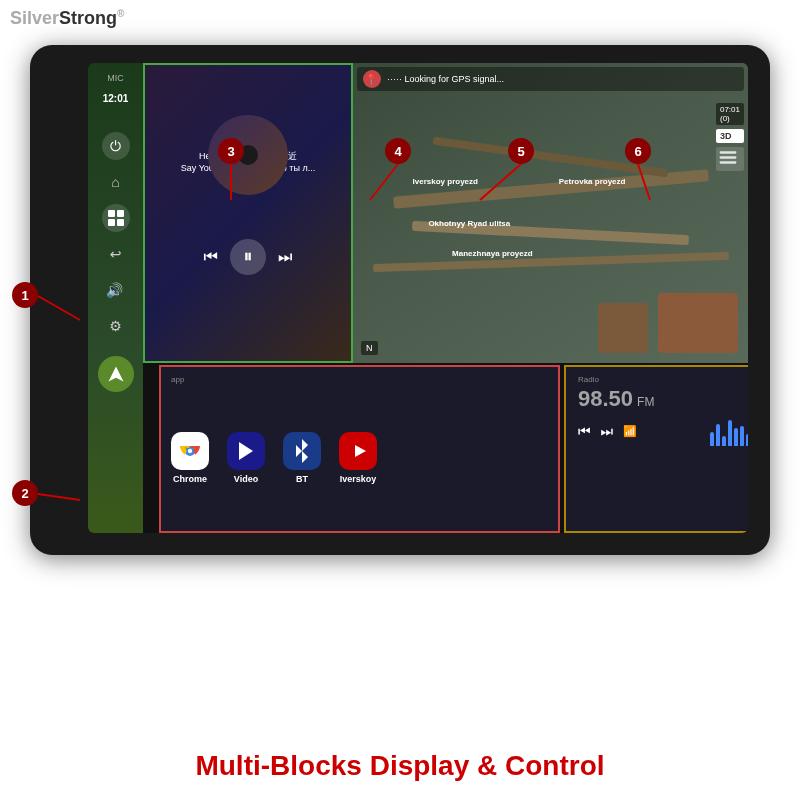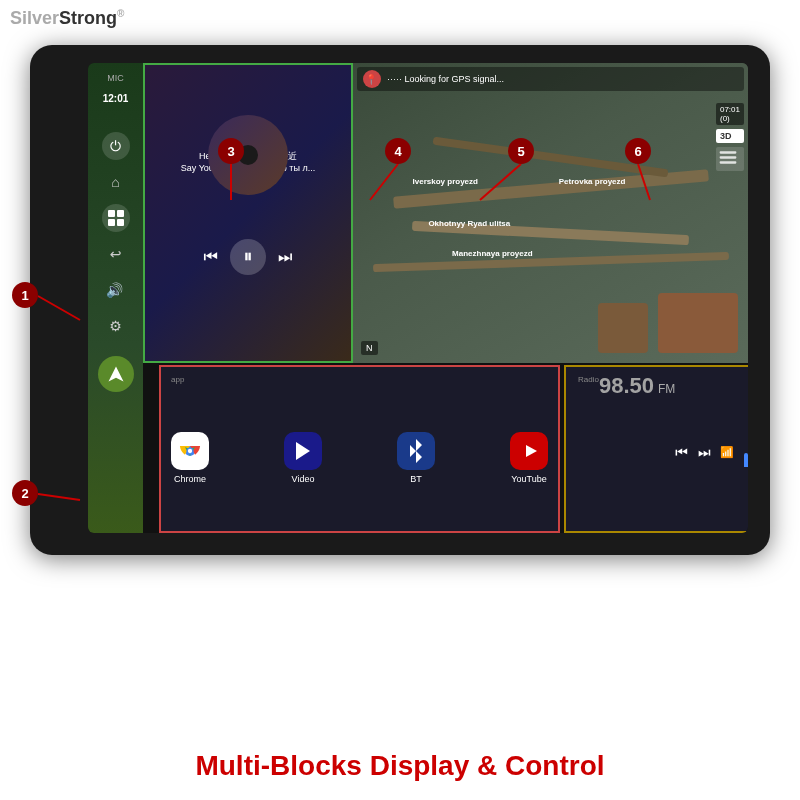--- a/index.html
+++ b/index.html
@@ -256,23 +256,25 @@
     }
 
     .apps-label {
       color: #888;
       font-size: 8px;
       margin-bottom: 8px;
     }
 
     .apps-grid {
       display: flex;
-      align-items: center;
-      justify-content: space-between;
+      gap: 18px;
+      align-items: center;
+      justify-content: flex-start;
       flex: 1;
+      font-weight: bold;
     }
 
     .app-item {
       display: flex;
       flex-direction: column;
       align-items: center;
       gap: 4px;
       cursor: pointer;
     }
 
@@ -297,20 +299,21 @@
       font-size: 9px;
       text-align: center;
     }
 
     .radio-panel {
       width: 200px;
       background: #1a1a2a;
       border: 2px solid #aa8800;
       padding: 8px 12px;
       display: flex;
+      flex-direction: column;
     }
 
     .radio-label {
       color: #888;
       font-size: 8px;
       margin-bottom: 4px;
     }
 
     .radio-freq {
       color: #a3a3a3;
@@ -519,21 +522,21 @@
               <span class="app-name">BT</span>
             </div>
 
             <div class="app-item">
               <div class="app-icon youtube">
                 <svg width="28" height="20" viewBox="0 0 28 20">
                   <rect width="28" height="20" rx="4" fill="#cc0000"></rect>
                   <polygon points="11,4 22,10 11,16" fill="white"></polygon>
                 </svg>
               </div>
-              <span class="app-name">YouTube</span>
+              <span class="app-name">Iverskoy</span>
             </div>
 
           </div>
         </div>
 
         <div class="radio-panel">
           <div class="radio-label">Radio</div>
           <div style="display:flex;align-items:baseline;gap:4px;">
             <span class="radio-freq">98.50</span>
             <span class="radio-fm">FM</span>

